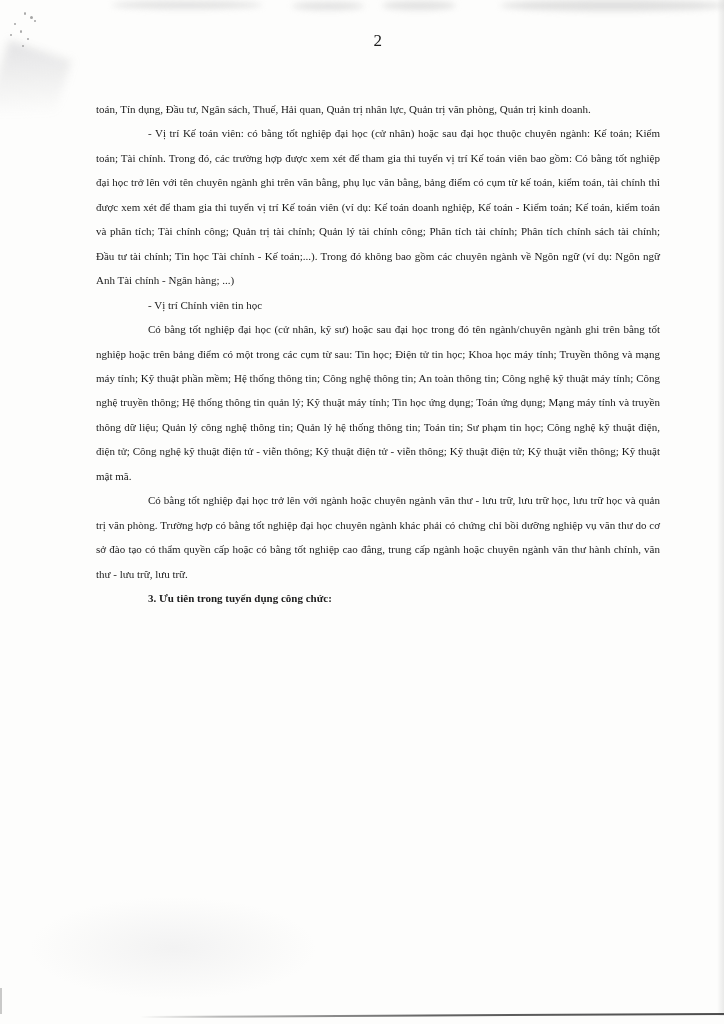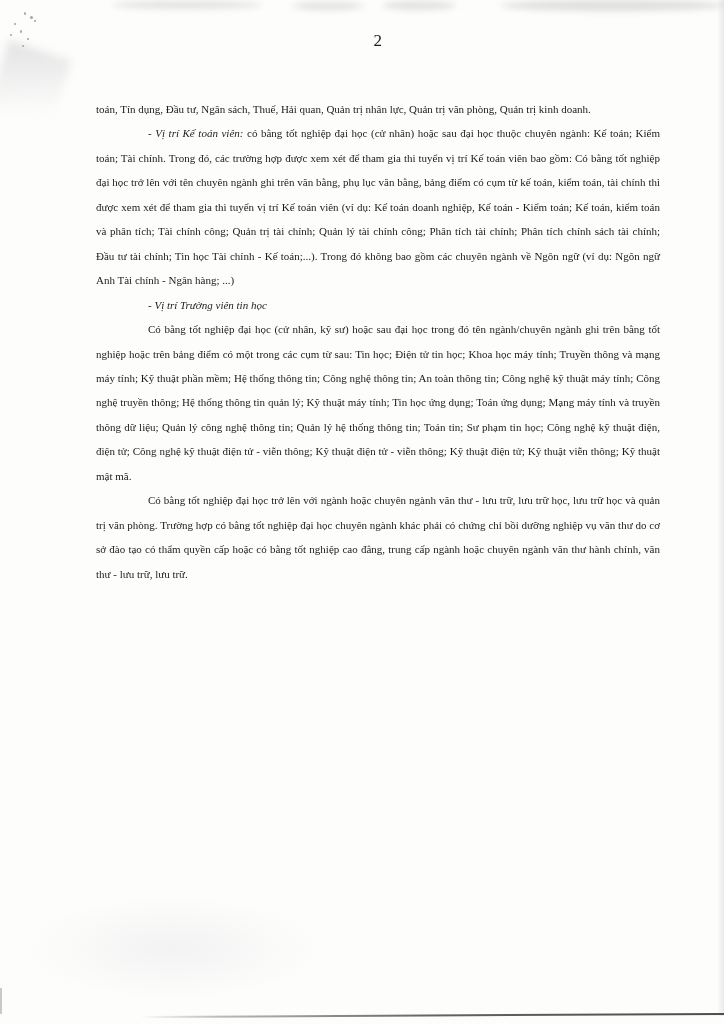--- a/index.html
+++ b/index.html
@@ -26,21 +26,21 @@
     left: 96px;
     top: 77px;
     width: 564px;
     font-size: 11px;
     line-height: 24.45px;
     text-align: justify;
     margin-top: 20px;
   }
   .content p { margin: 0; text-indent: 52px; }
   .content p.no-indent { text-indent: 0; }
-  .it { font-style: italic; }
+  .it { }
   .b  { font-weight: bold; }
 
   
   .smudge {
     position: absolute;
     background: #cccccc;
     border-radius: 50%;
     filter: blur(3px);
     opacity: .55;
   }
@@ -126,28 +126,31 @@
 
     <p class="no-indent">
       <span>toán, Tín dụng, Đầu tư, Ngân sách, Thuế, Hải quan, Quản trị nhân lực, Quản trị văn phòng, Quản trị kinh doanh.</span>
     </p>
 
     <p>
       <span class="it">- Vị trí Kế toán viên:</span><span> có bằng tốt nghiệp đại học (cử nhân) hoặc sau đại học thuộc chuyên ngành: Kế toán; Kiểm toán; Tài chính. Trong đó, các trường hợp được xem xét để tham gia thi tuyển vị trí Kế toán viên bao gồm: Có bằng tốt nghiệp đại học trở lên với tên chuyên ngành ghi trên văn bằng, phụ lục văn bằng, bảng điểm có cụm từ kế toán, kiểm toán, tài chính thì được xem xét để tham gia thi tuyển vị trí Kế toán viên (ví dụ: Kế toán doanh nghiệp, Kế toán - Kiểm toán; Kế toán, kiểm toán và phân tích; Tài chính công; Quản trị tài chính; Quản lý tài chính công; Phân tích tài chính; Phân tích chính sách tài chính; Đầu tư tài chính; Tin học Tài chính - Kế toán;...). Trong đó không bao gồm các chuyên ngành về Ngôn ngữ (ví dụ: Ngôn ngữ Anh Tài chính - Ngân hàng; ...)</span>
     </p>
 
     <p>
-      <span class="it">- Vị trí Trường viên tin học</span>
+      <span class="it">- Vị trí Chính viên tin học</span>
     </p>
 
     <p>
       <span>Có bằng tốt nghiệp đại học (cử nhân, kỹ sư) hoặc sau đại học trong đó tên ngành/chuyên ngành ghi trên bằng tốt nghiệp hoặc trên bảng điểm có một trong các cụm từ sau: Tin học; Điện tử tin học; Khoa học máy tính; Truyền thông và mạng máy tính; Kỹ thuật phần mềm; Hệ thống thông tin; Công nghệ thông tin; An toàn thông tin; Công nghệ kỹ thuật máy tính; Công nghệ truyền thông; Hệ thống thông tin quản lý; Kỹ thuật máy tính; Tin học ứng dụng; Toán ứng dụng; Mạng máy tính và truyền thông dữ liệu; Quản lý công nghệ thông tin; Quản lý hệ thống thông tin; Toán tin; Sư phạm tin học; Công nghệ kỹ thuật điện, điện tử; Công nghệ kỹ thuật điện tử - viễn thông; Kỹ thuật điện tử - viễn thông; Kỹ thuật điện tử; Kỹ thuật viễn thông; Kỹ thuật mật mã.</span>
     </p>
 
 
     <p>
       <span>Có bằng tốt nghiệp đại học trở lên với ngành hoặc chuyên ngành văn thư - lưu trữ, lưu trữ học, lưu trữ học và quản trị văn phòng. Trường hợp có bằng tốt nghiệp đại học chuyên ngành khác phải có chứng chỉ bồi dưỡng nghiệp vụ văn thư do cơ sở đào tạo có thẩm quyền cấp hoặc có bằng tốt nghiệp cao đẳng, trung cấp ngành hoặc chuyên ngành văn thư hành chính, văn thư - lưu trữ, lưu trữ.</span>
     </p>
 
+    <p>
+      <span class="b">3. Ưu tiên trong tuyển dụng công chức:</span>
+    </p>
 
 
   </div>
 </div>
 
 </body></html>

